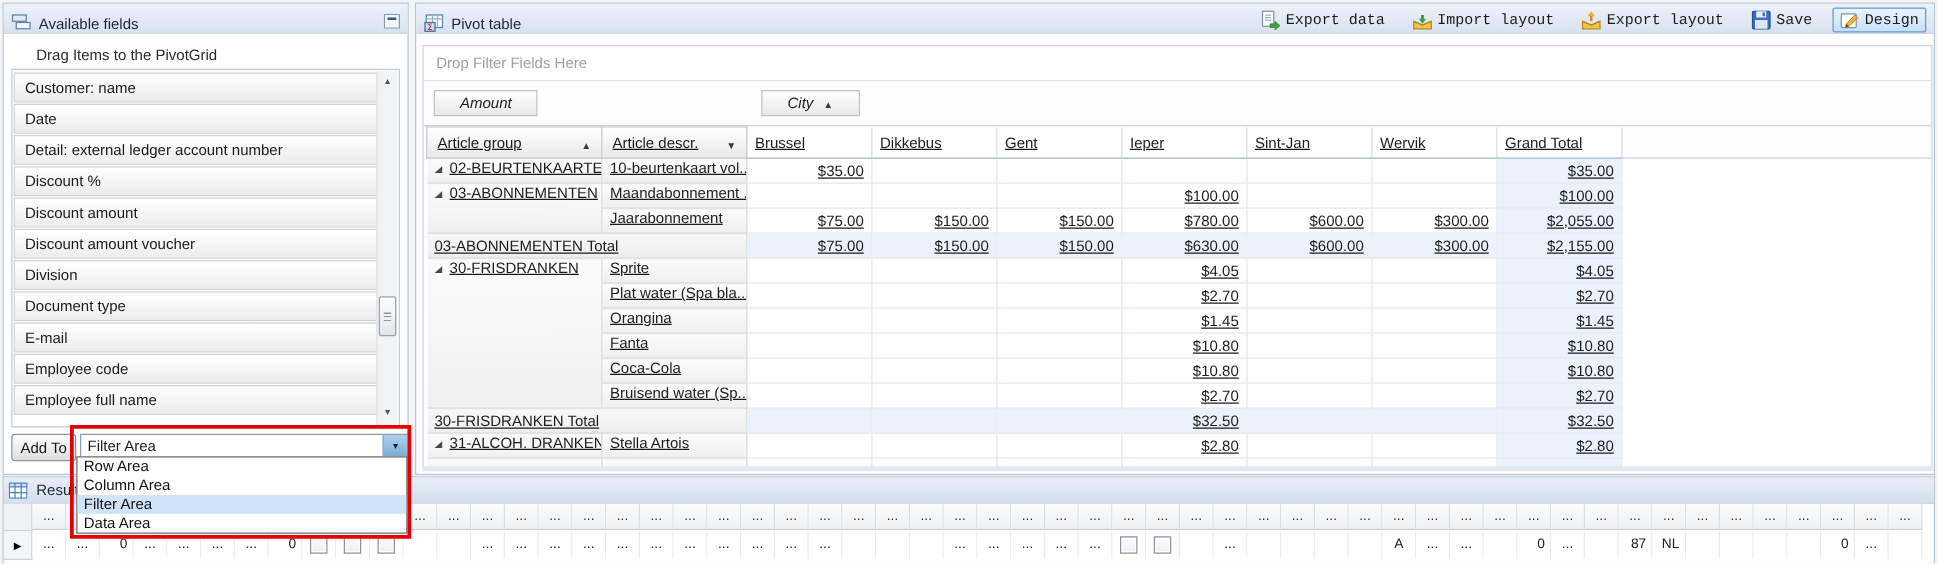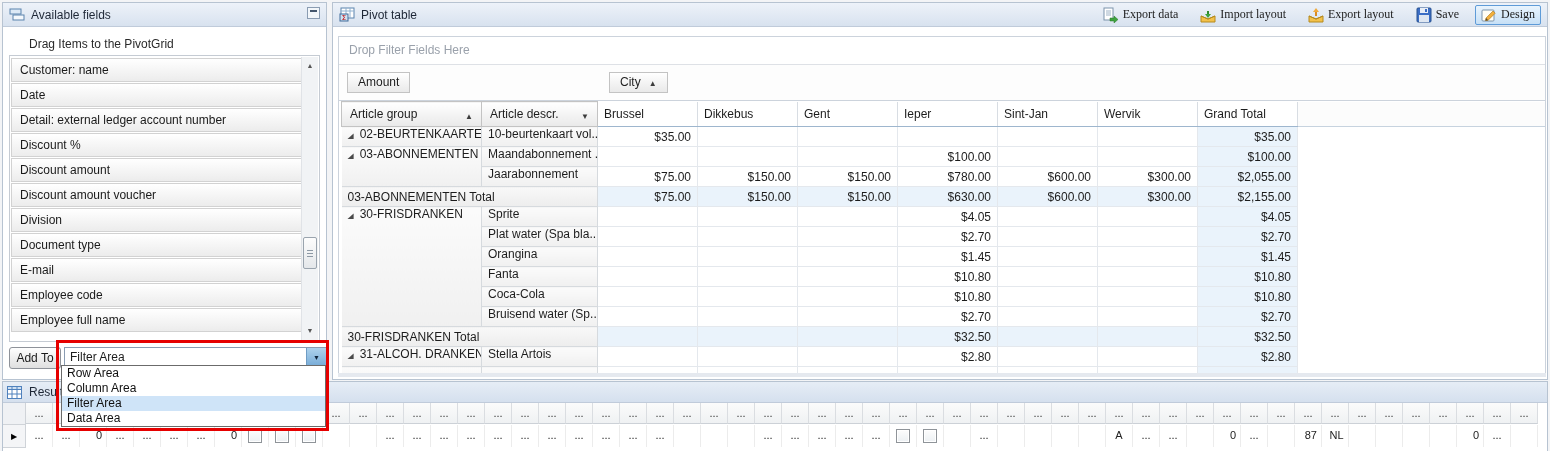--- a/index.html
+++ b/index.html
@@ -2,21 +2,21 @@
 <html><head>
 <meta charset="utf-8">
 <style>
   html,body{margin:0;padding:0;background:#f3f4f6;}
   #app{position:relative;width:1550px;height:451px;overflow:hidden;
        font-family:"Liberation Sans","DejaVu Sans",sans-serif;font-size:12px;color:#1c1c1c;
        background:#f3f4f6;}
   .pane{position:absolute;background:#fff;border:1px solid #b7c3d1;box-sizing:border-box;}
   .caption{position:absolute;left:0;top:0;right:0;height:24px;
            background:linear-gradient(#edf2f9,#d8e2ef);border-bottom:1px solid #c0cbda;
-           display:flex;align-items:center;padding:0 6px;box-sizing:border-box;color:#1e2736;}
+           display:flex;align-items:flex-end;padding:0 6px;box-sizing:border-box;color:#1e2736;}
   .cap-ico{display:inline-flex;width:17px;height:16px;margin-right:5px;align-items:center;}
   
   #left-pane{left:2px;top:2px;width:325px;height:378px;}
   #left-hint{position:absolute;left:26px;top:34px;color:#2a2a2a;}
   #fields-list{position:absolute;left:6px;top:52px;width:311px;height:287px;border:1px solid #c5cbd3;background:#fff;box-sizing:border-box;}
   #fields-items{position:absolute;left:1px;top:1px;right:17px;}
   .field-item{height:22px;line-height:22px;margin-top:1px;padding-left:8px;
               border:1px solid #d2d2d2;background:linear-gradient(#ffffff,#ececec);
               color:#1a1a1a;white-space:nowrap;overflow:hidden;}
   .vscroll{position:absolute;top:1px;right:1px;bottom:1px;width:16px;background:#f1f3f5;border-left:1px solid #e0e3e7;}
@@ -37,33 +37,33 @@
              display:flex;align-items:center;justify-content:center;font-size:7px;color:#10253c;}
   #dropdown{position:absolute;left:61px;top:365px;width:263px;background:#fff;border:1px solid #6b6b6b;z-index:55;}
   .dd-item{height:15px;line-height:15px;padding-left:5px;color:#111;}
   .dd-item.sel{background:#cfe4f8;}
   #red-box{position:absolute;left:56px;top:340px;width:273px;height:91px;border:3px solid #e60000;
            box-sizing:border-box;z-index:60;pointer-events:none;}
   
   #right-pane{left:332px;top:2px;width:1216px;height:378px;}
   #toolbar{margin-left:auto;display:flex;align-items:center;gap:10px;}
   .tb-btn{display:flex;align-items:center;gap:4px;background:transparent;border:1px solid transparent;
-          padding:1px 5px;font-family:Liberation Serif, serif;font-size:12px;color:#1b1b1b;}
+          padding:1px 5px;font-family:Liberation Mono, monospace;font-size:12px;color:#1b1b1b;}
   .tb-btn.active{background:linear-gradient(#e9f4fd,#c7e0f6);border:1px solid #5e9bd8;border-radius:2px;}
   .tb-ico{display:inline-flex;width:16px;height:16px;}
   #pivot-box{position:absolute;left:5px;top:33px;width:1208px;height:339px;border:1px solid #ccd3dc;
              background:#fff;box-sizing:border-box;overflow:hidden;}
   #filter-area{height:27px;line-height:27px;padding-left:10px;color:#9aa1ab;border-bottom:1px solid #dee1e6;}
   #header-area{position:relative;height:35px;border-bottom:1px solid #ccd3dc;background:#fdfdfd;}
-  .fbtn{position:absolute;top:7px;height:21px;line-height:19px;padding:0 10px;box-sizing:border-box;
-        background:linear-gradient(#ffffff,#e9e9e9);border:1px solid #c3c3c3;color:#1d1d1d;white-space:nowrap;}
+  .fbtn{position:absolute;top:7px;height:21px;line-height:19px;padding:0 20px;box-sizing:border-box;
+        background:linear-gradient(#ffffff,#e9e9e9);border:1px solid #c3c3c3;color:#1d1d1d;white-space:nowrap;font-style:italic;}
   #amount-btn{left:8px;}
   #city-btn{left:270px;}
   .sort{font-size:8px;color:#3c3c3c;margin-left:8px;}
-  #pivot-table{border-collapse:collapse;table-layout:fixed;width:1204px;margin-left:2px;}
+  #pivot-table{border-collapse:collapse;table-layout:fixed;width:1204px;margin-left:2px;text-decoration:underline;}
   #pivot-table th,#pivot-table td{box-sizing:border-box;overflow:hidden;white-space:nowrap;font-weight:normal;}
   .rfh{height:25px;background:linear-gradient(#ffffff,#e9e9e9);border:1px solid #c3c3c3;
        text-align:left;padding:0 8px;}
   .rfh .sort{float:right;margin-top:5px;}
   .colh{height:25px;background:#fff;border-right:1px solid #d8dde3;border-bottom:1px solid #9eb6ce;
         text-align:left;padding:0 6px;color:#1d1d1d;}
   .colh-fil{height:25px;background:#fcfcfc;border-bottom:1px solid #c7d3df;}
   #pivot-table tr.r{height:20px;}
   .rh{background:linear-gradient(#fbfbfb,#f0f0f0);border-right:1px solid #d6dade;border-bottom:1px solid #d6dade;
       text-align:left;padding:0 6px;vertical-align:top;color:#1d1d1d;}

